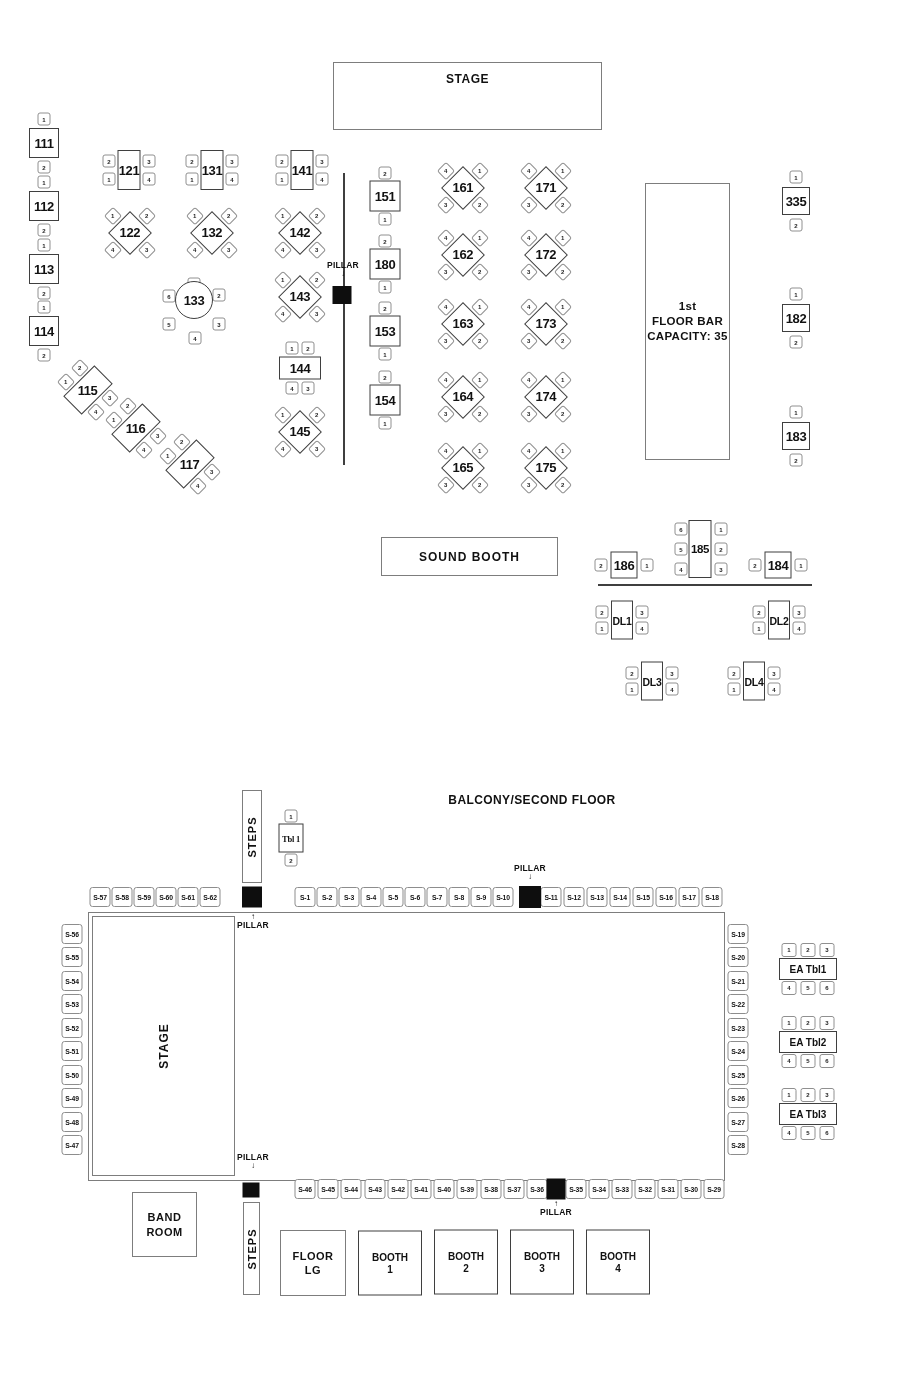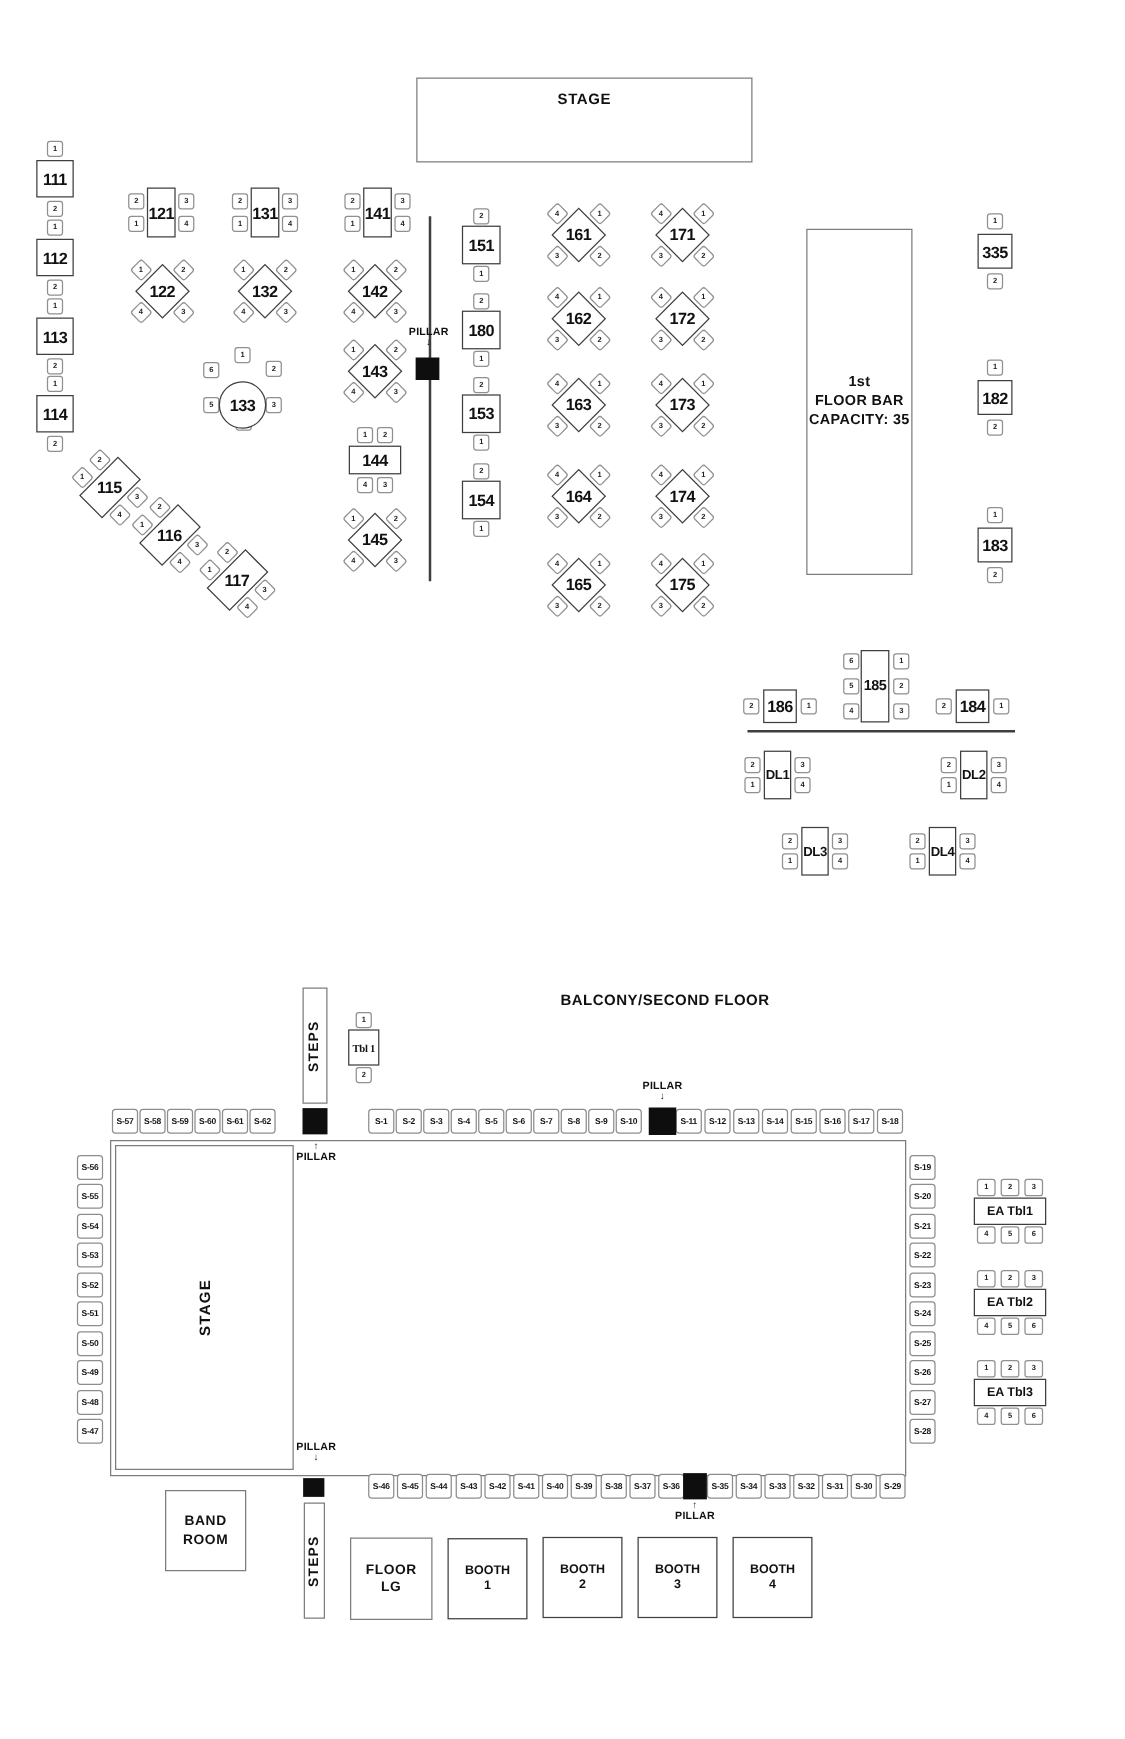--- a/index.html
+++ b/index.html
@@ -68,20 +68,23 @@
   <div class="area" id="stage1">
     <span>STAGE</span>
   </div>
   <div class="area" id="bar1">
     <div class="stack">
       <div>1st</div>
       <div>FLOOR BAR</div>
       <div>CAPACITY: 35</div>
     </div>
   </div>
+  <div class="area" id="sound-booth">
+    <span>SOUND BOOTH</span>
+  </div>
   <div id="balcony-heading">BALCONY/SECOND FLOOR</div>
   <div class="area" id="rail"></div>
   <div class="area" id="stage2">
     <span class="rot">STAGE</span>
   </div>
   <div class="area" id="steps-top">
     <span class="rot">STEPS</span>
   </div>
   <div class="area" id="steps-bottom">
     <span class="rot">STEPS</span>
@@ -217,21 +220,21 @@
     </div>
     <div class="chair" style="left: 317px; top: 216px; width: 13px; height: 13px; transform: translate(-50%, -50%) rotate(45deg);">
       <span class="unrot">2</span>
     </div>
     <div class="chair" style="left: 283px; top: 250px; width: 13px; height: 13px; transform: translate(-50%, -50%) rotate(45deg);">
       <span class="unrot">4</span>
     </div>
     <div class="chair" style="left: 317px; top: 250px; width: 13px; height: 13px; transform: translate(-50%, -50%) rotate(45deg);">
       <span class="unrot">3</span>
     </div>
-    <div class="table round" style="left: 194px; top: 324px; width: 38px; height: 38px; transform: translate(-50%, -50%);">
+    <div class="table round" style="left: 194px; top: 300px; width: 38px; height: 38px; transform: translate(-50%, -50%);">
       <span class="tlabel">133</span>
     </div>
     <div class="chair" style="left: 194px; top: 284px; width: 13px; height: 13px; transform: translate(-50%, -50%);">
       <span>1</span>
     </div>
     <div class="chair" style="left: 219px; top: 295px; width: 13px; height: 13px; transform: translate(-50%, -50%);">
       <span>2</span>
     </div>
     <div class="chair" style="left: 219px; top: 324px; width: 13px; height: 13px; transform: translate(-50%, -50%);">
       <span>3</span>

